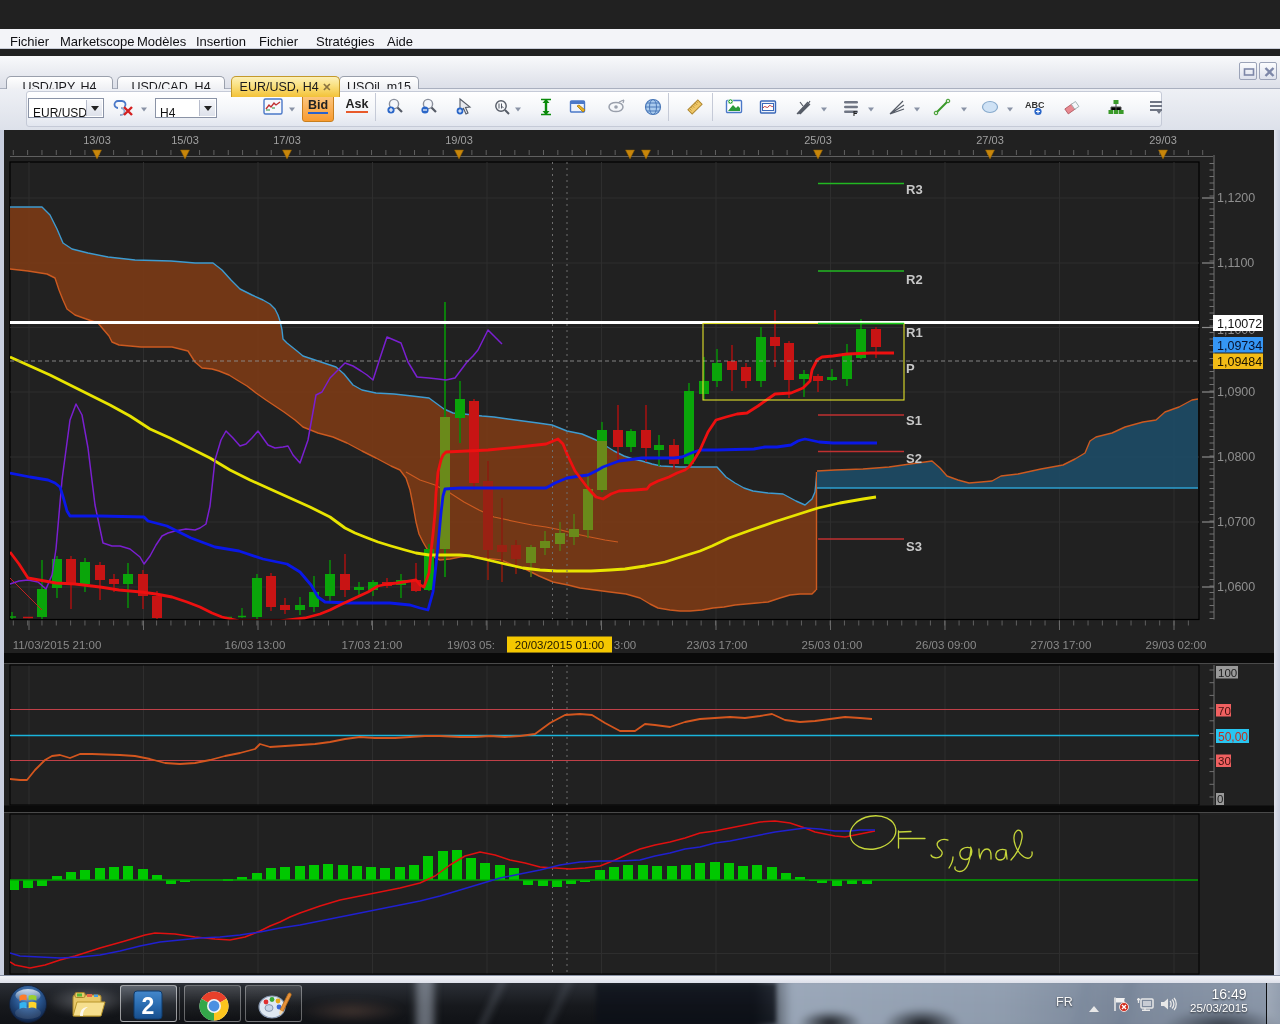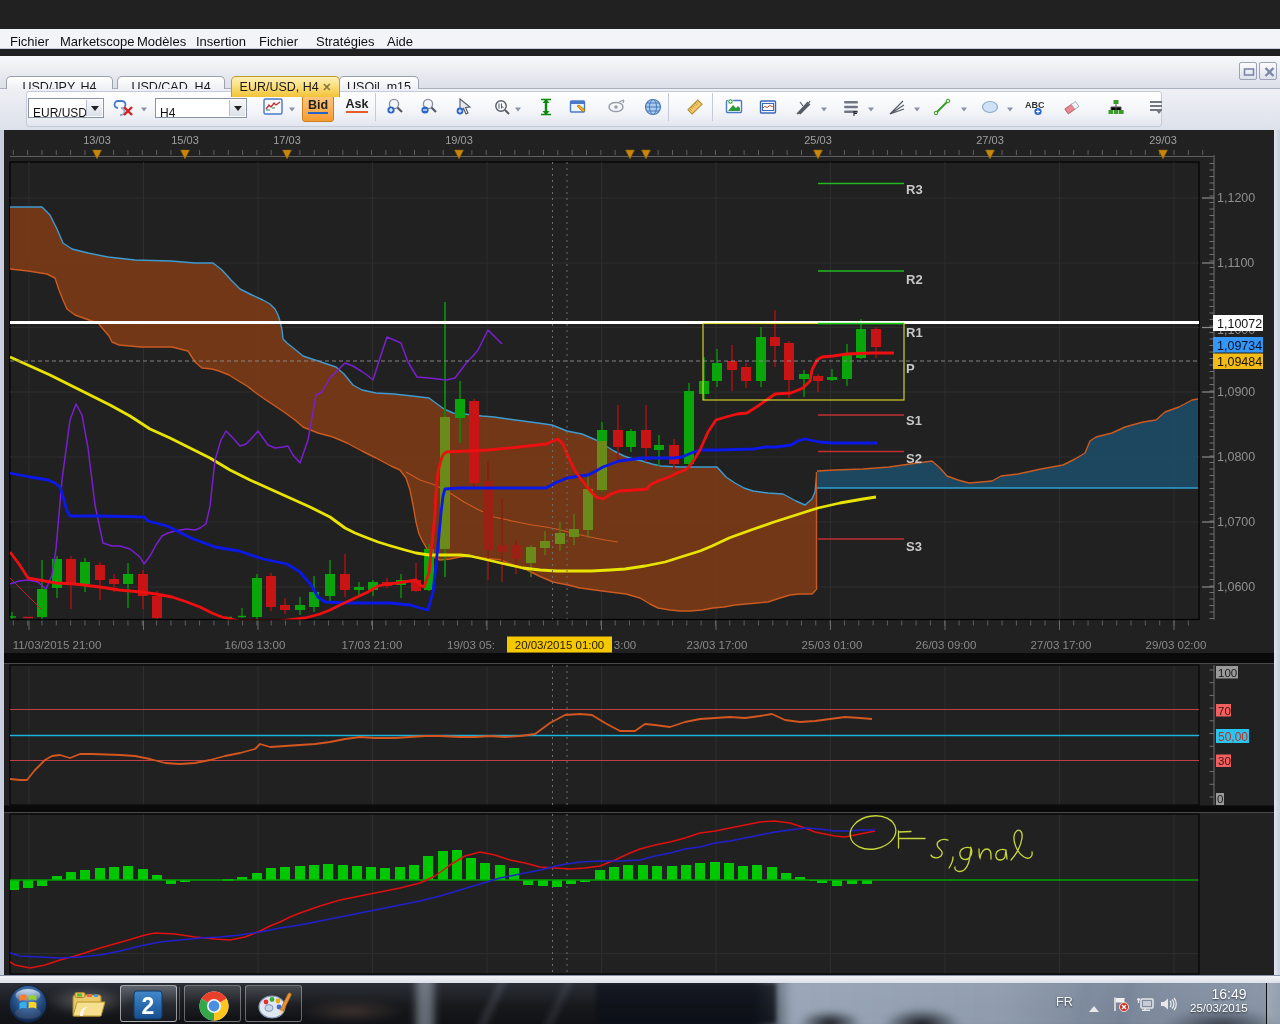--- a/index.html
+++ b/index.html
@@ -80,21 +80,21 @@
       <div id="grip"></div>
 <div class="combo" style="left:28px;width:76px">EUR/USD<div class="arr"></div></div>
 <svg class="ti" style="left:113px;top:10px" width="22" height="18" viewBox="0 0 22 18">
         <path d="M5,9 a3.5,3.5 0 0 1 0,-7 l4,0 a3.5,3.5 0 0 1 2.5,6" stroke="#4a78c8" stroke-width="1.8" fill="none"></path>
         <path d="M8,9 a3.5,3.5 0 0 1 0,7 l-1,0" stroke="#90a8cc" stroke-width="1.8" fill="none"></path>
         <path d="M11,8 L19,16 M19,8 L11,16" stroke="#d42020" stroke-width="2.4"></path>
       </svg>
 <svg class="ti" style="left:140px;top:16px" width="8" height="8" viewBox="0 0 8 8">
         <path d="M1,2.5 L7,2.5 L4,6.5 Z" fill="#8a93a6"></path>
       </svg>
-<div class="combo" style="left:155px;width:92px">H4<div class="arr"></div></div>
+<div class="combo" style="left:155px;width:62px">H4<div class="arr"></div></div>
 <svg class="ti" style="left:262px;top:8px" width="22" height="22" viewBox="0 0 22 22">
         <rect x="2" y="2" width="18" height="15" rx="1.5" fill="#f6f8fc" stroke="#4a78c8" stroke-width="1.4"></rect>
         <path d="M4,12 L7,8 L9,10 L12,6 L14,8 L18,5" stroke="#c03030" stroke-width="1.3" fill="none"></path>
         <path d="M4,13 L8,13 M10,11 L13,11" stroke="#2a8a3a" stroke-width="1.2"></path>
       </svg>
 <svg class="ti" style="left:288px;top:16px" width="8" height="8" viewBox="0 0 8 8">
         <path d="M1,2.5 L7,2.5 L4,6.5 Z" fill="#8a93a6"></path>
       </svg>
 <div id="bid"><u>Bid</u></div>
       <div id="ask"><u>Ask</u></div>

